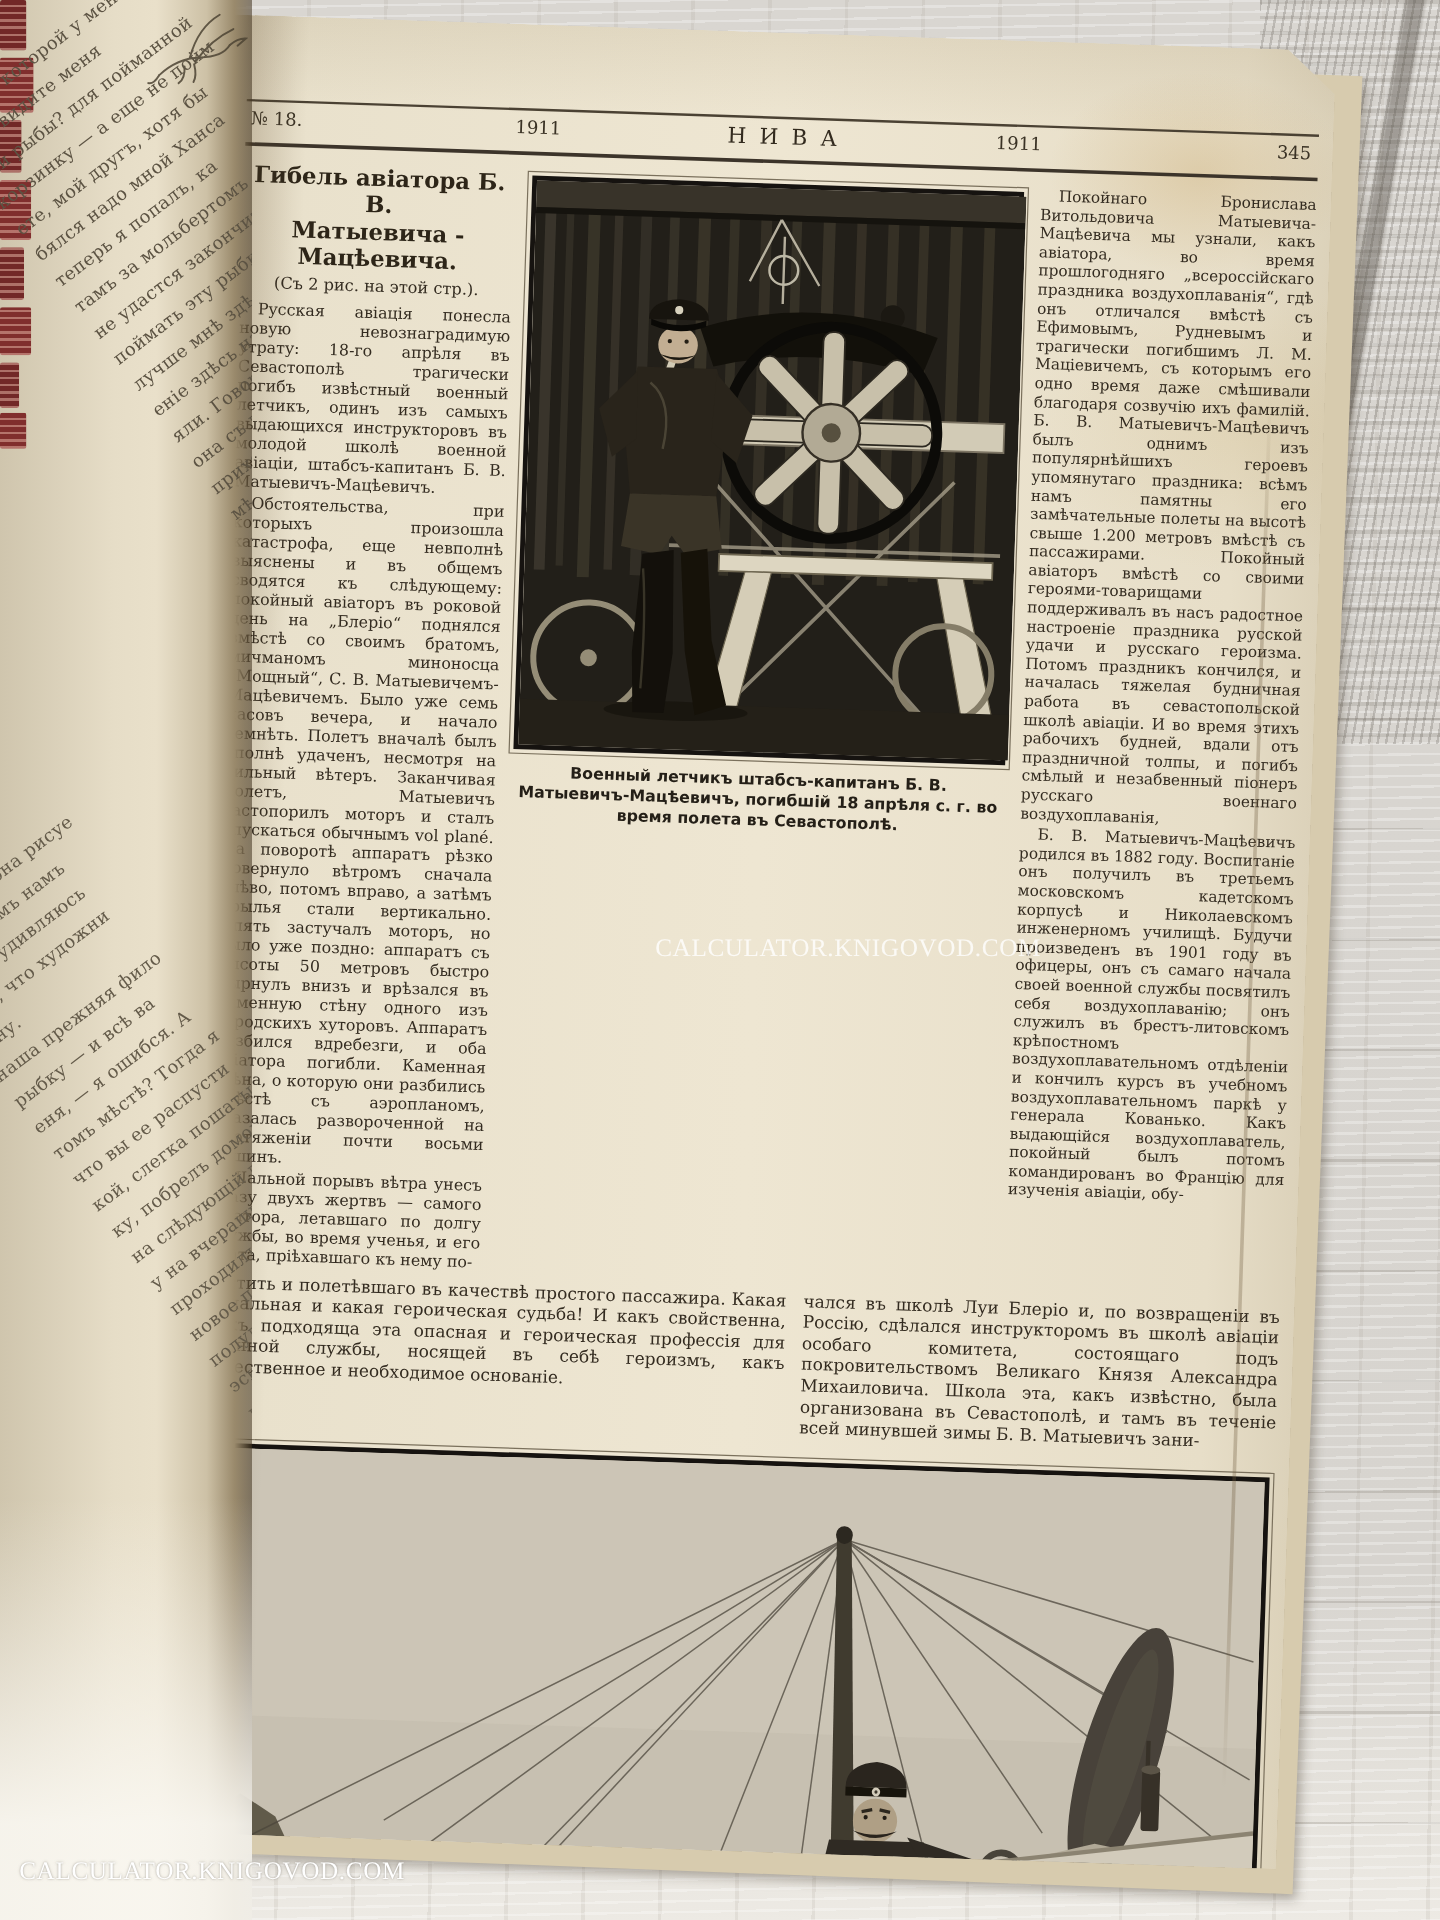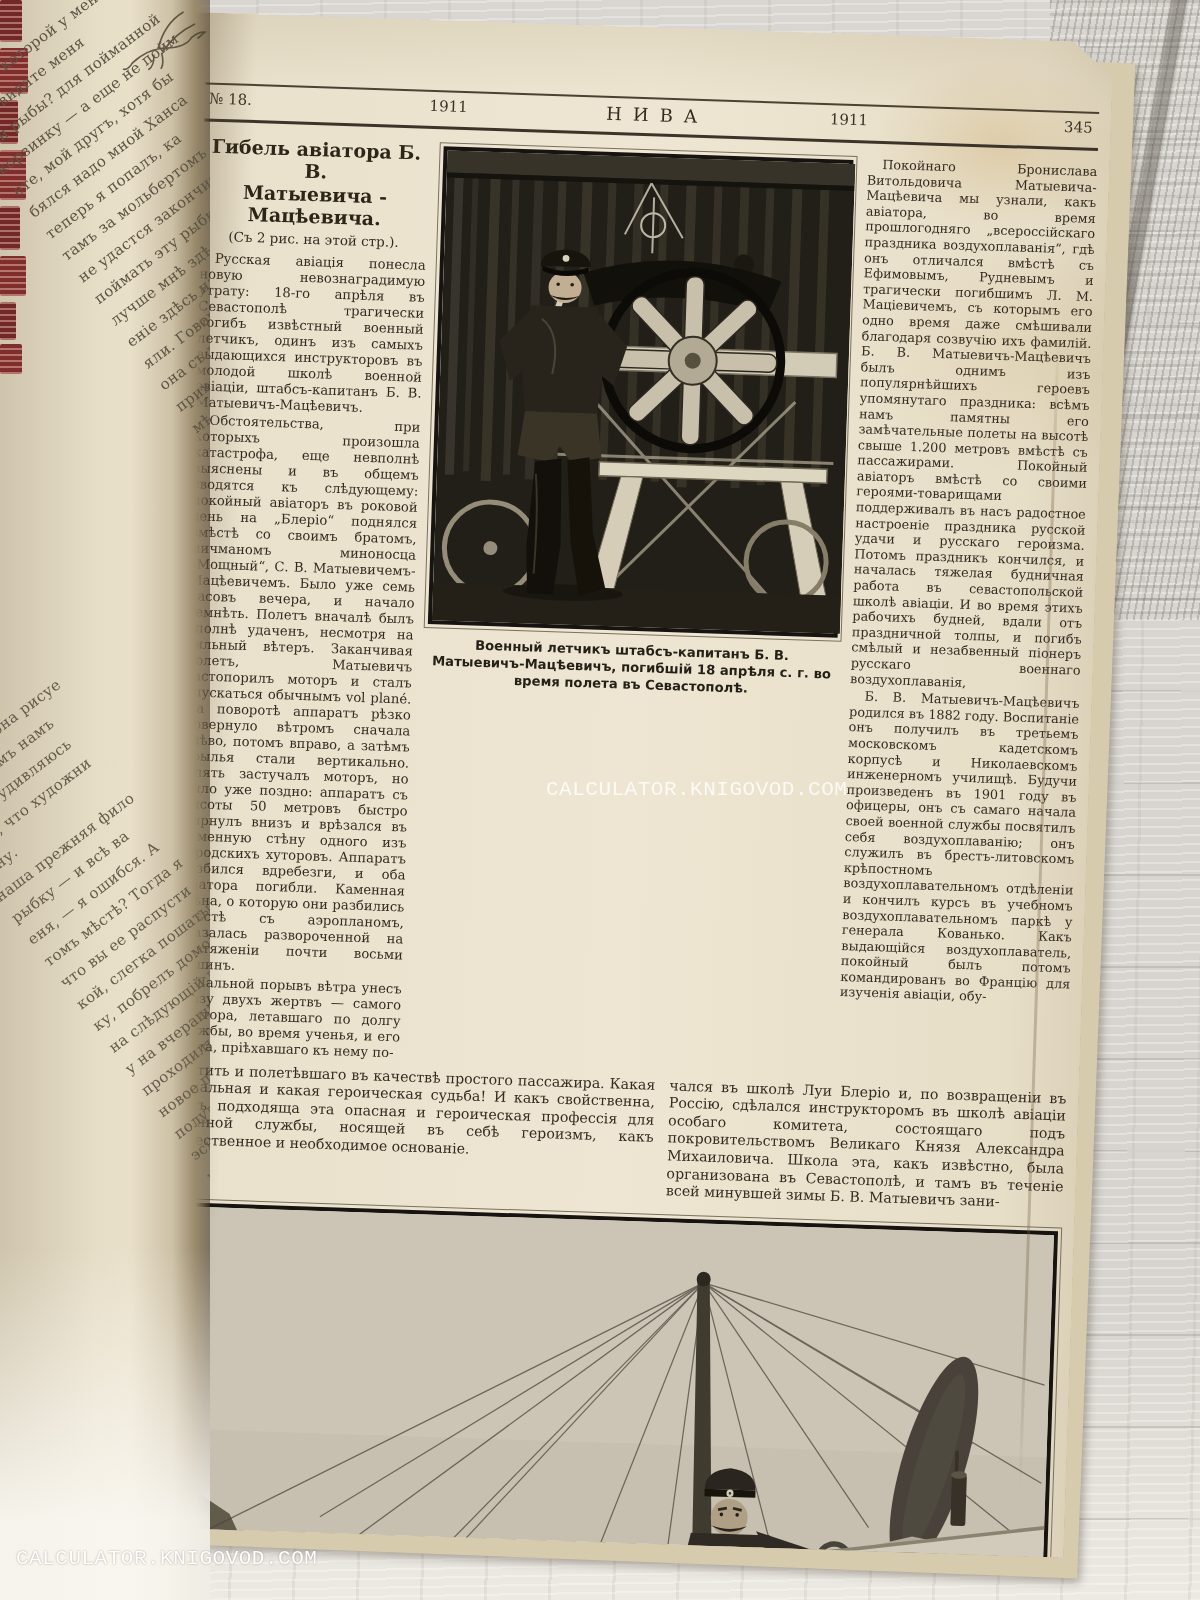--- a/index.html
+++ b/index.html
@@ -83,21 +83,21 @@
   .prev-rot{position:absolute;width:440px;transform:rotate(-37deg);transform-origin:top left;
     font-size:15px;line-height:27px;letter-spacing:.4px;color:#5c5343;white-space:pre-line;}
   .prev-rot.b1{left:-58px;top:96px;}
   .prev-rot.b2{left:-92px;top:780px;color:#645b4a;}
   .bird{position:absolute;left:116px;top:6px;width:92px;transform:rotate(-14deg);opacity:.85;}
   .red-edge{position:absolute;left:0;top:0;width:36px;height:400px;}
   .rb{position:absolute;left:0;border-radius:2px;background:#6d2020;opacity:.95;
     background-image:repeating-linear-gradient(0deg, rgba(235,185,170,.5) 0 2px, transparent 2px 6px);}
   .rb:nth-child(even){background-color:#7c2626;}
   
-  .wm{position:absolute;z-index:20;font-family:Liberation Mono, monospace;
+  .wm{position:absolute;z-index:20;font-family:Liberation Serif, serif;
     font-size:21px;letter-spacing:.5px;white-space:nowrap;}
   .wm-mid{left:546px;top:778px;color:rgba(255,255,255,.8);}
   .wm-bottom{left:16px;top:1547px;color:#ffffff;text-shadow:0 0 2px rgba(120,115,105,.7);}
 </style>
 </head>
 <body>
 
 <div class="planks"></div>
 <div class="wood-right"></div>
 

